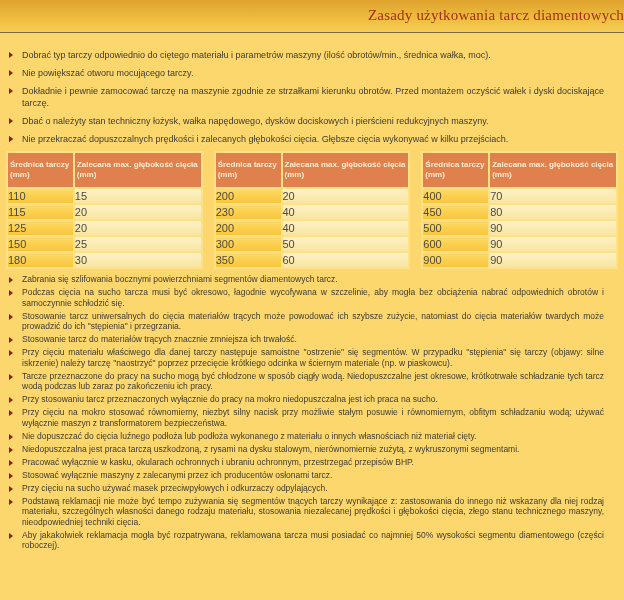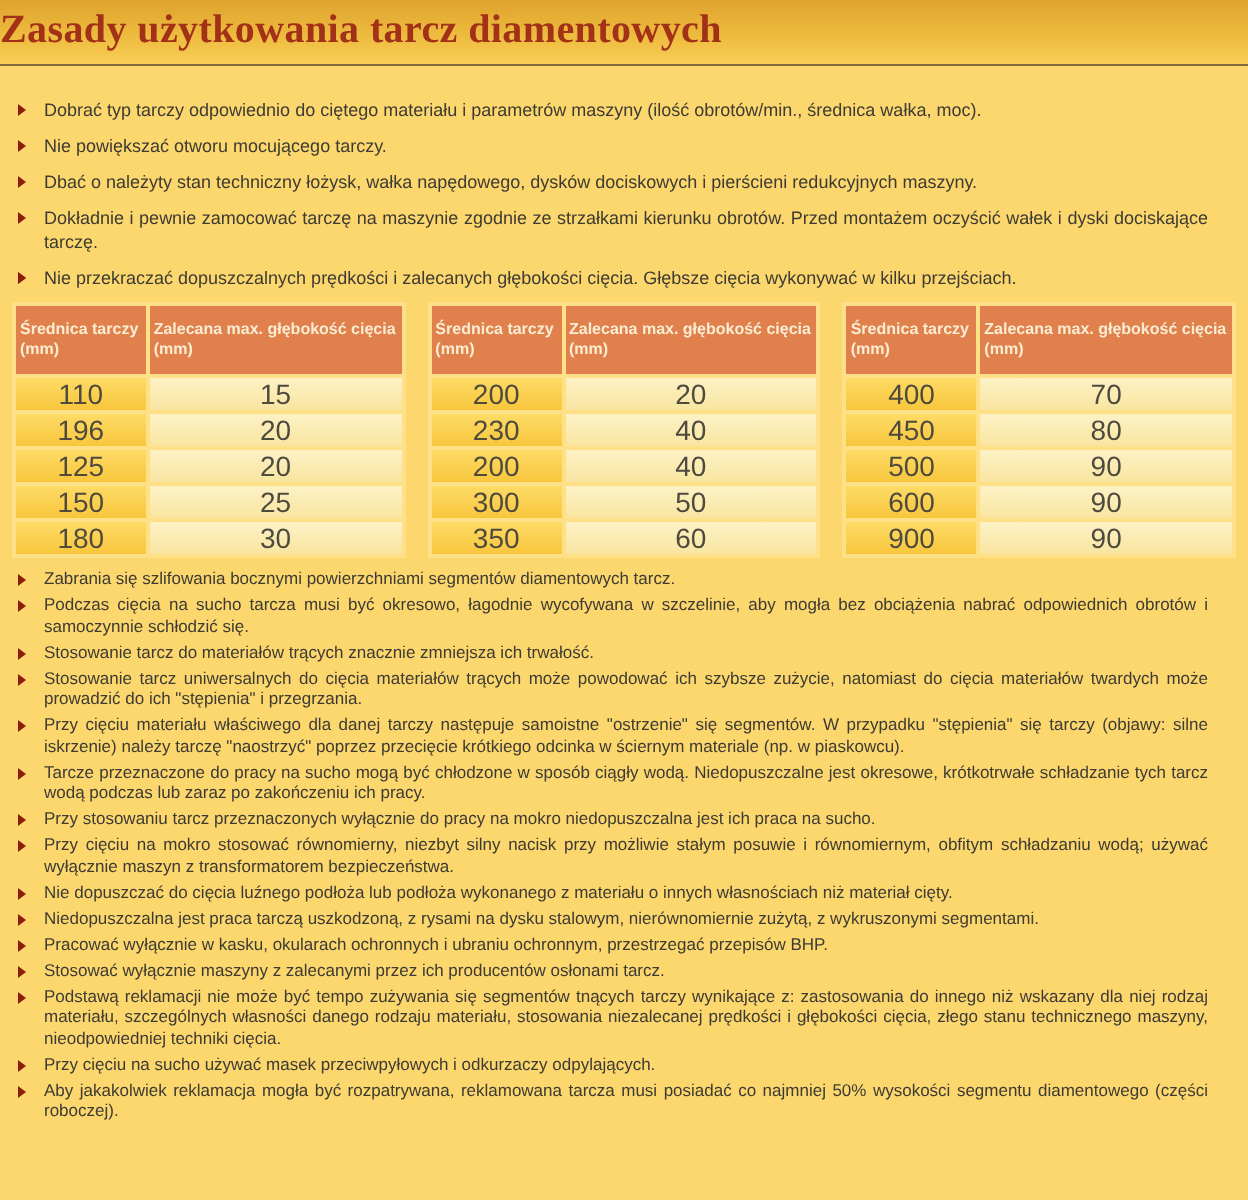--- a/index.html
+++ b/index.html
@@ -13,25 +13,25 @@
     overflow: hidden;
     background: #FCD76E;
   }
   .banner {
     height: 32px;
     background: linear-gradient(180deg, #DFA32E 0%, #EDBB3E 55%, #F8CE55 100%);
     border-bottom: 1px solid #7E6B3C;
   }
   .title {
     font-family: "Liberation Serif", serif;
-    font-weight: bold;
-    font-size: 20px;
+    font-weight: normal;
+    font-size: 15px;
     line-height: 31px;
     color: #A23117;
-    text-align: left;
+    text-align: right;
     letter-spacing: 0.2px;
   }
   ul.rules {
     list-style: none;
     margin: 16px 20px 0 6px;
     padding: 0;
   }
   ul.rules li {
     position: relative;
     padding-left: 16px;
@@ -75,62 +75,62 @@
     font-size: 8px;
     font-weight: bold;
     text-align: left;
     vertical-align: middle;
     height: 32px;
     padding: 1px 2px;
     line-height: 10px;
   }
   table.dtable th.diam { width: 34%; }
   table.dtable td {
-    text-align: center;
+    text-align: left;
     vertical-align: middle;
-    font-size: 14px;
+    font-size: 11px;
     color: #4E4A3E;
     height: 14px;
     padding: 0;
   }
   table.dtable td.diam { background: linear-gradient(180deg, #FDDB66, #F8C63C); }
   table.dtable td.depth { background: linear-gradient(180deg, #FDF2C6, #F9E5A0); }
 </style>
 </head>
 <body>
 
 <div class="page">
   <div class="banner">
     <div class="title">Zasady użytkowania tarcz diamentowych</div>
   </div>
 
   <ul class="rules upper">
       <li><span class="bullet"></span><span>Dobrać typ tarczy odpowiednio do ciętego materiału i parametrów maszyny (ilość obrotów/min., średnica wałka, moc).</span></li>
       <li><span class="bullet"></span><span>Nie powiększać otworu mocującego tarczy.</span></li>
+      <li><span class="bullet"></span><span>Dokładnie i pewnie zamocować tarczę na maszynie zgodnie ze strzałkami kierunku obrotów. Przed montażem oczyścić wałek i dyski dociskające tarczę.</span></li>
       <li><span class="bullet"></span><span>Dbać o należyty stan techniczny łożysk, wałka napędowego, dysków dociskowych i pierścieni redukcyjnych maszyny.</span></li>
-      <li><span class="bullet"></span><span>Dokładnie i pewnie zamocować tarczę na maszynie zgodnie ze strzałkami kierunku obrotów. Przed montażem oczyścić wałek i dyski dociskające tarczę.</span></li>
       <li><span class="bullet"></span></li>
       <li><span class="bullet"></span><span>Nie przekraczać dopuszczalnych prędkości i zalecanych głębokości cięcia. Głębsze cięcia wykonywać w kilku przejściach.</span></li>
     </ul>
 
   <div class="tables">
       <table class="dtable">
         <thead>
           <tr>
             <th class="diam">Średnica tarczy (mm)</th>
             <th class="depth">Zalecana max. głębokość cięcia (mm)</th>
           </tr>
         </thead>
         <tbody>
           <tr>
             <td class="diam">110</td>
             <td class="depth">15</td>
           </tr>
           <tr>
-            <td class="diam">196</td>
+            <td class="diam">115</td>
             <td class="depth">20</td>
           </tr>
           <tr>
             <td class="diam">125</td>
             <td class="depth">20</td>
           </tr>
           <tr>
             <td class="diam">150</td>
             <td class="depth">25</td>
           </tr>
@@ -198,27 +198,27 @@
             <td class="diam">900</td>
             <td class="depth">90</td>
           </tr>
         </tbody>
       </table>
     </div>
 
   <ul class="rules lower">
       <li><span class="bullet"></span><span>Zabrania się szlifowania bocznymi powierzchniami segmentów diamentowych tarcz.</span></li>
       <li><span class="bullet"></span><span>Podczas cięcia na sucho tarcza musi być okresowo, łagodnie wycofywana w szczelinie, aby mogła bez obciążenia nabrać odpowiednich obrotów i samoczynnie schłodzić się.</span></li>
+      <li><span class="bullet"></span><span>Stosowanie tarcz uniwersalnych do cięcia materiałów trących może powodować ich szybsze zużycie, natomiast do cięcia materiałów twardych może prowadzić do ich "stępienia" i przegrzania.</span></li>
       <li><span class="bullet"></span><span>Stosowanie tarcz do materiałów trących znacznie zmniejsza ich trwałość.</span></li>
-      <li><span class="bullet"></span><span>Stosowanie tarcz uniwersalnych do cięcia materiałów trących może powodować ich szybsze zużycie, natomiast do cięcia materiałów twardych może prowadzić do ich "stępienia" i przegrzania.</span></li>
       <li><span class="bullet"></span><span>Przy cięciu materiału właściwego dla danej tarczy następuje samoistne "ostrzenie" się segmentów. W przypadku "stępienia" się tarczy (objawy: silne iskrzenie) należy tarczę "naostrzyć" poprzez przecięcie krótkiego odcinka w ściernym materiale (np. w piaskowcu).</span></li>
       <li><span class="bullet"></span><span>Tarcze przeznaczone do pracy na sucho mogą być chłodzone w sposób ciągły wodą. Niedopuszczalne jest okresowe, krótkotrwałe schładzanie tych tarcz wodą podczas lub zaraz po zakończeniu ich pracy.</span></li>
       <li><span class="bullet"></span><span>Przy stosowaniu tarcz przeznaczonych wyłącznie do pracy na mokro niedopuszczalna jest ich praca na sucho.</span></li>
       <li><span class="bullet"></span><span>Przy cięciu na mokro stosować równomierny, niezbyt silny nacisk przy możliwie stałym posuwie i równomiernym, obfitym schładzaniu wodą; używać wyłącznie maszyn z transformatorem bezpieczeństwa.</span></li>
       <li><span class="bullet"></span><span>Nie dopuszczać do cięcia luźnego podłoża lub podłoża wykonanego z materiału o innych własnościach niż materiał cięty.</span></li>
       <li><span class="bullet"></span><span>Niedopuszczalna jest praca tarczą uszkodzoną, z rysami na dysku stalowym, nierównomiernie zużytą, z wykruszonymi segmentami.</span></li>
       <li><span class="bullet"></span><span>Pracować wyłącznie w kasku, okularach ochronnych i ubraniu ochronnym, przestrzegać przepisów BHP.</span></li>
       <li><span class="bullet"></span><span>Stosować wyłącznie maszyny z zalecanymi przez ich producentów osłonami tarcz.</span></li>
+      <li><span class="bullet"></span><span>Przy cięciu na sucho używać masek przeciwpyłowych i odkurzaczy odpylających.</span></li>
       <li><span class="bullet"></span><span>Podstawą reklamacji nie może być tempo zużywania się segmentów tnących tarczy wynikające z: zastosowania do innego niż wskazany dla niej rodzaj materiału, szczególnych własności danego rodzaju materiału, stosowania niezalecanej prędkości i głębokości cięcia, złego stanu technicznego maszyny, nieodpowiedniej techniki cięcia.</span></li>
-      <li><span class="bullet"></span><span>Przy cięciu na sucho używać masek przeciwpyłowych i odkurzaczy odpylających.</span></li>
       <li><span class="bullet"></span><span>Aby jakakolwiek reklamacja mogła być rozpatrywana, reklamowana tarcza musi posiadać co najmniej 50% wysokości segmentu diamentowego (części roboczej).</span></li>
     </ul>
 </div>
 
 </body></html>

